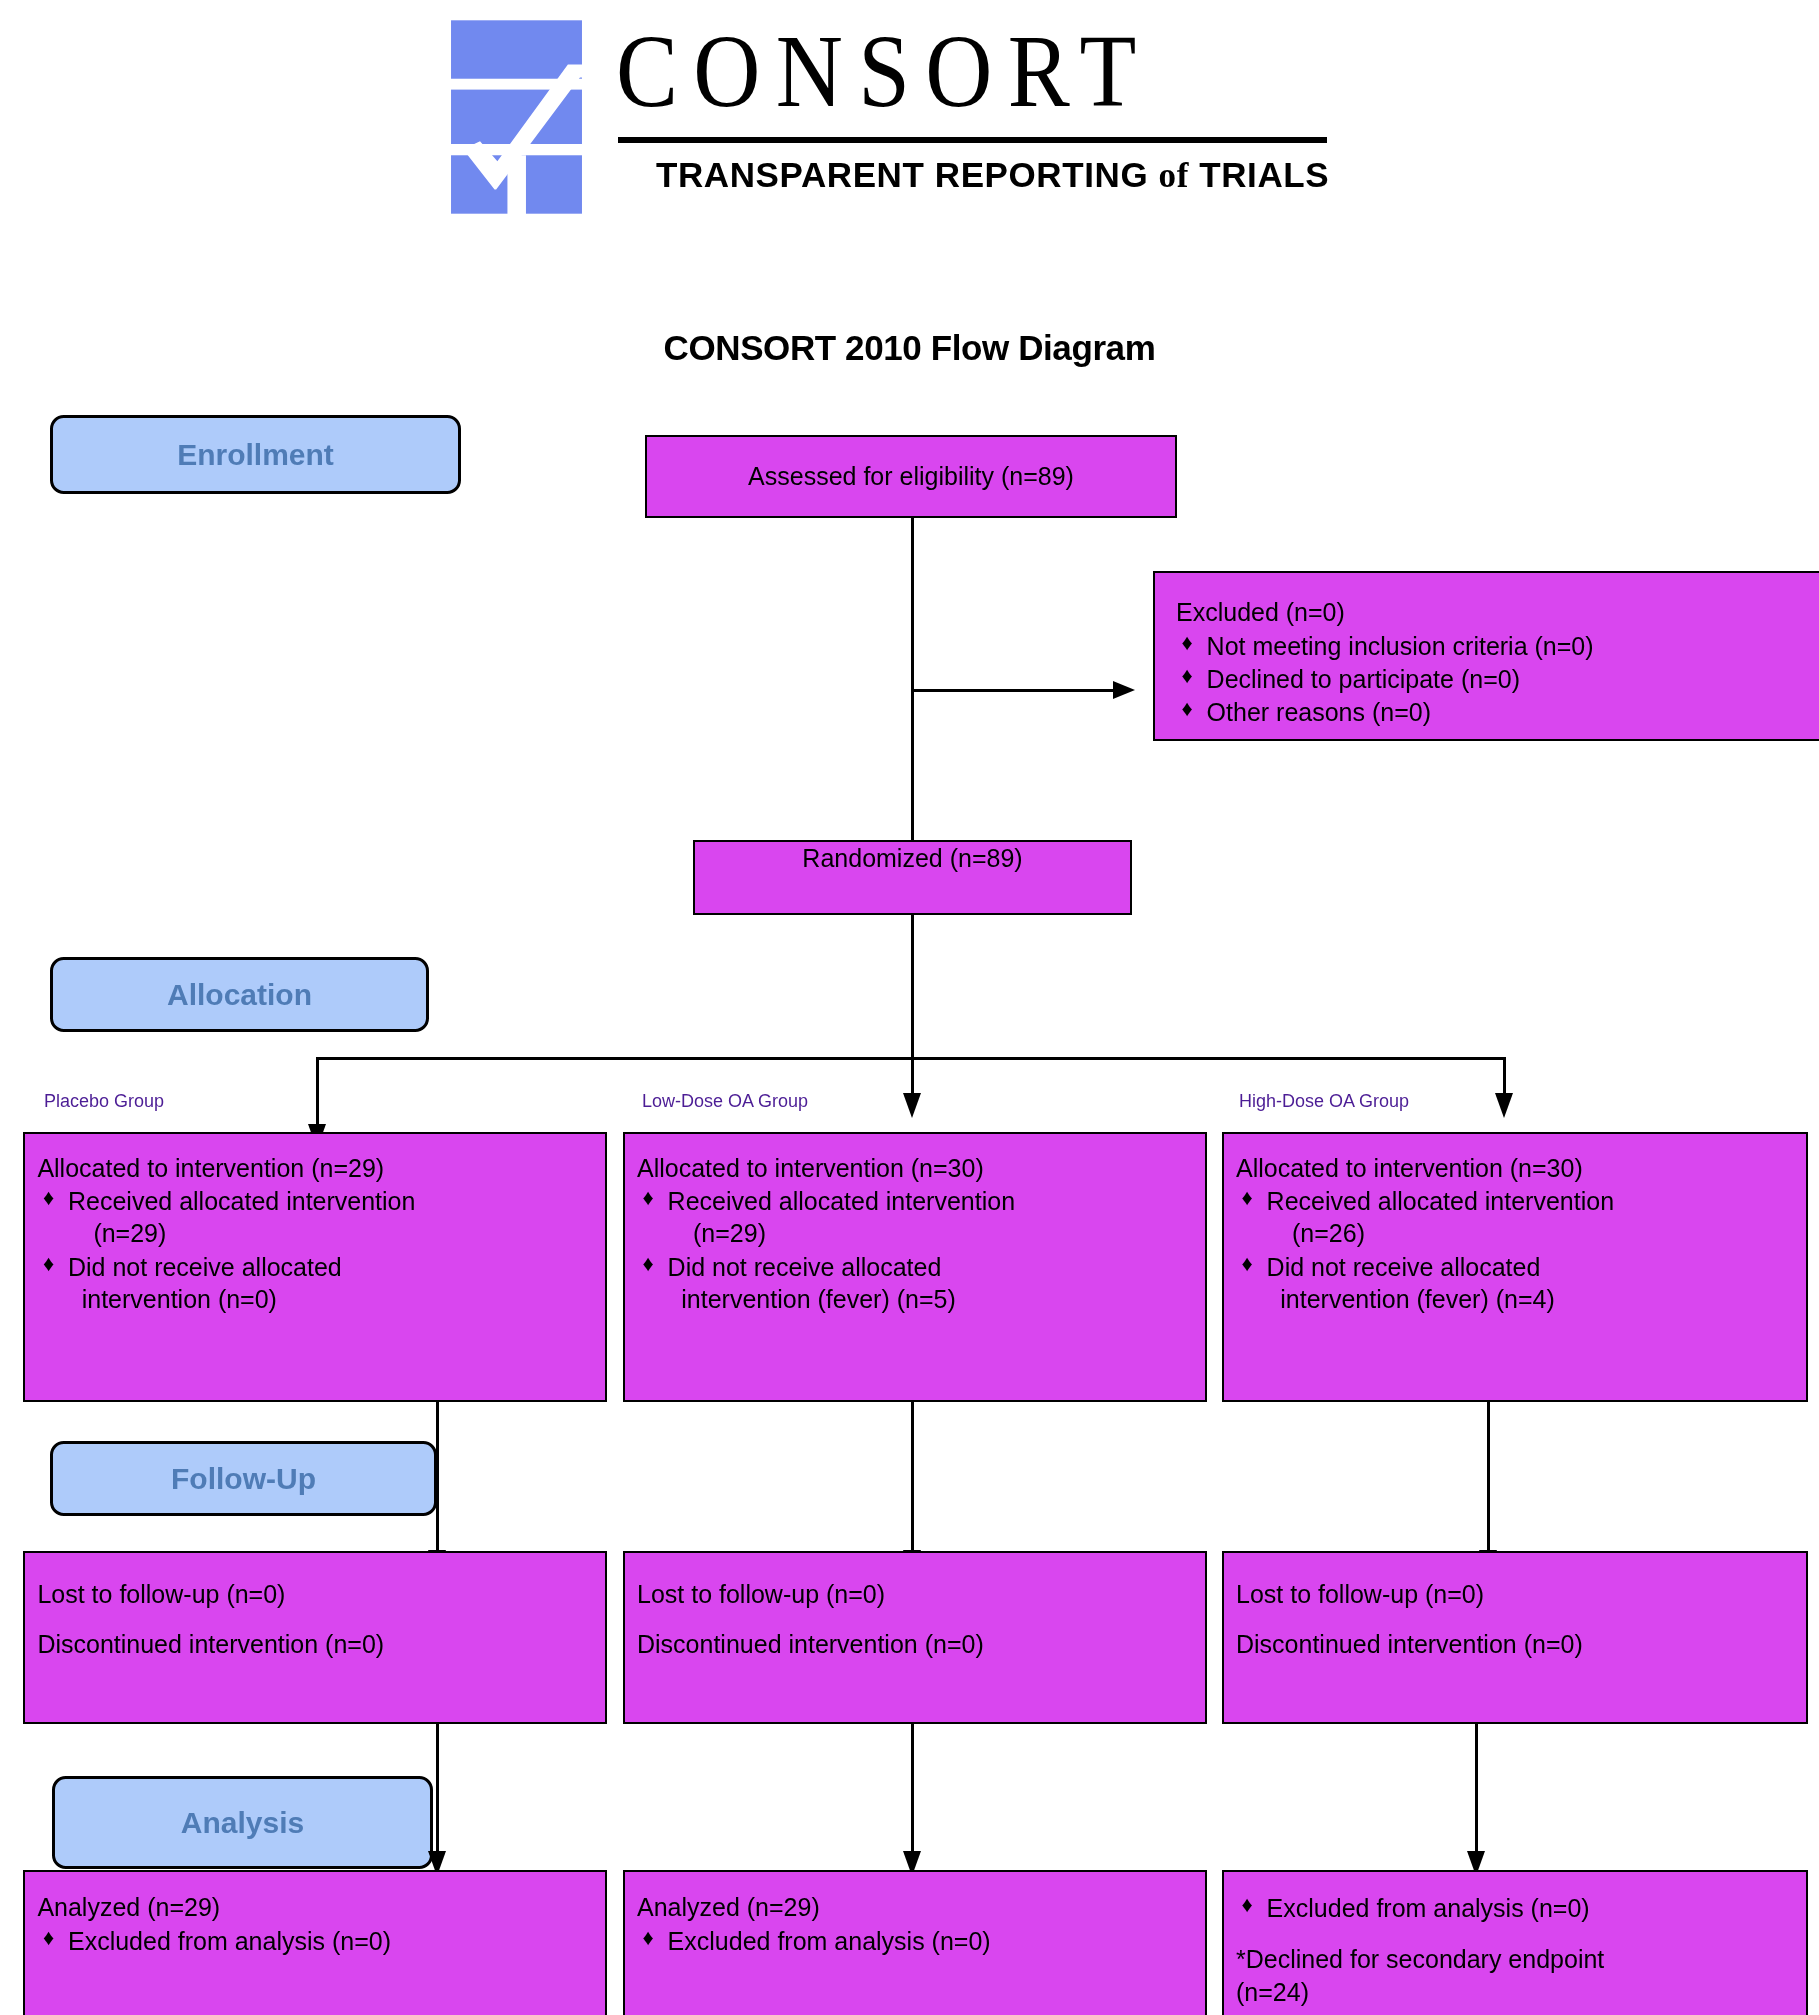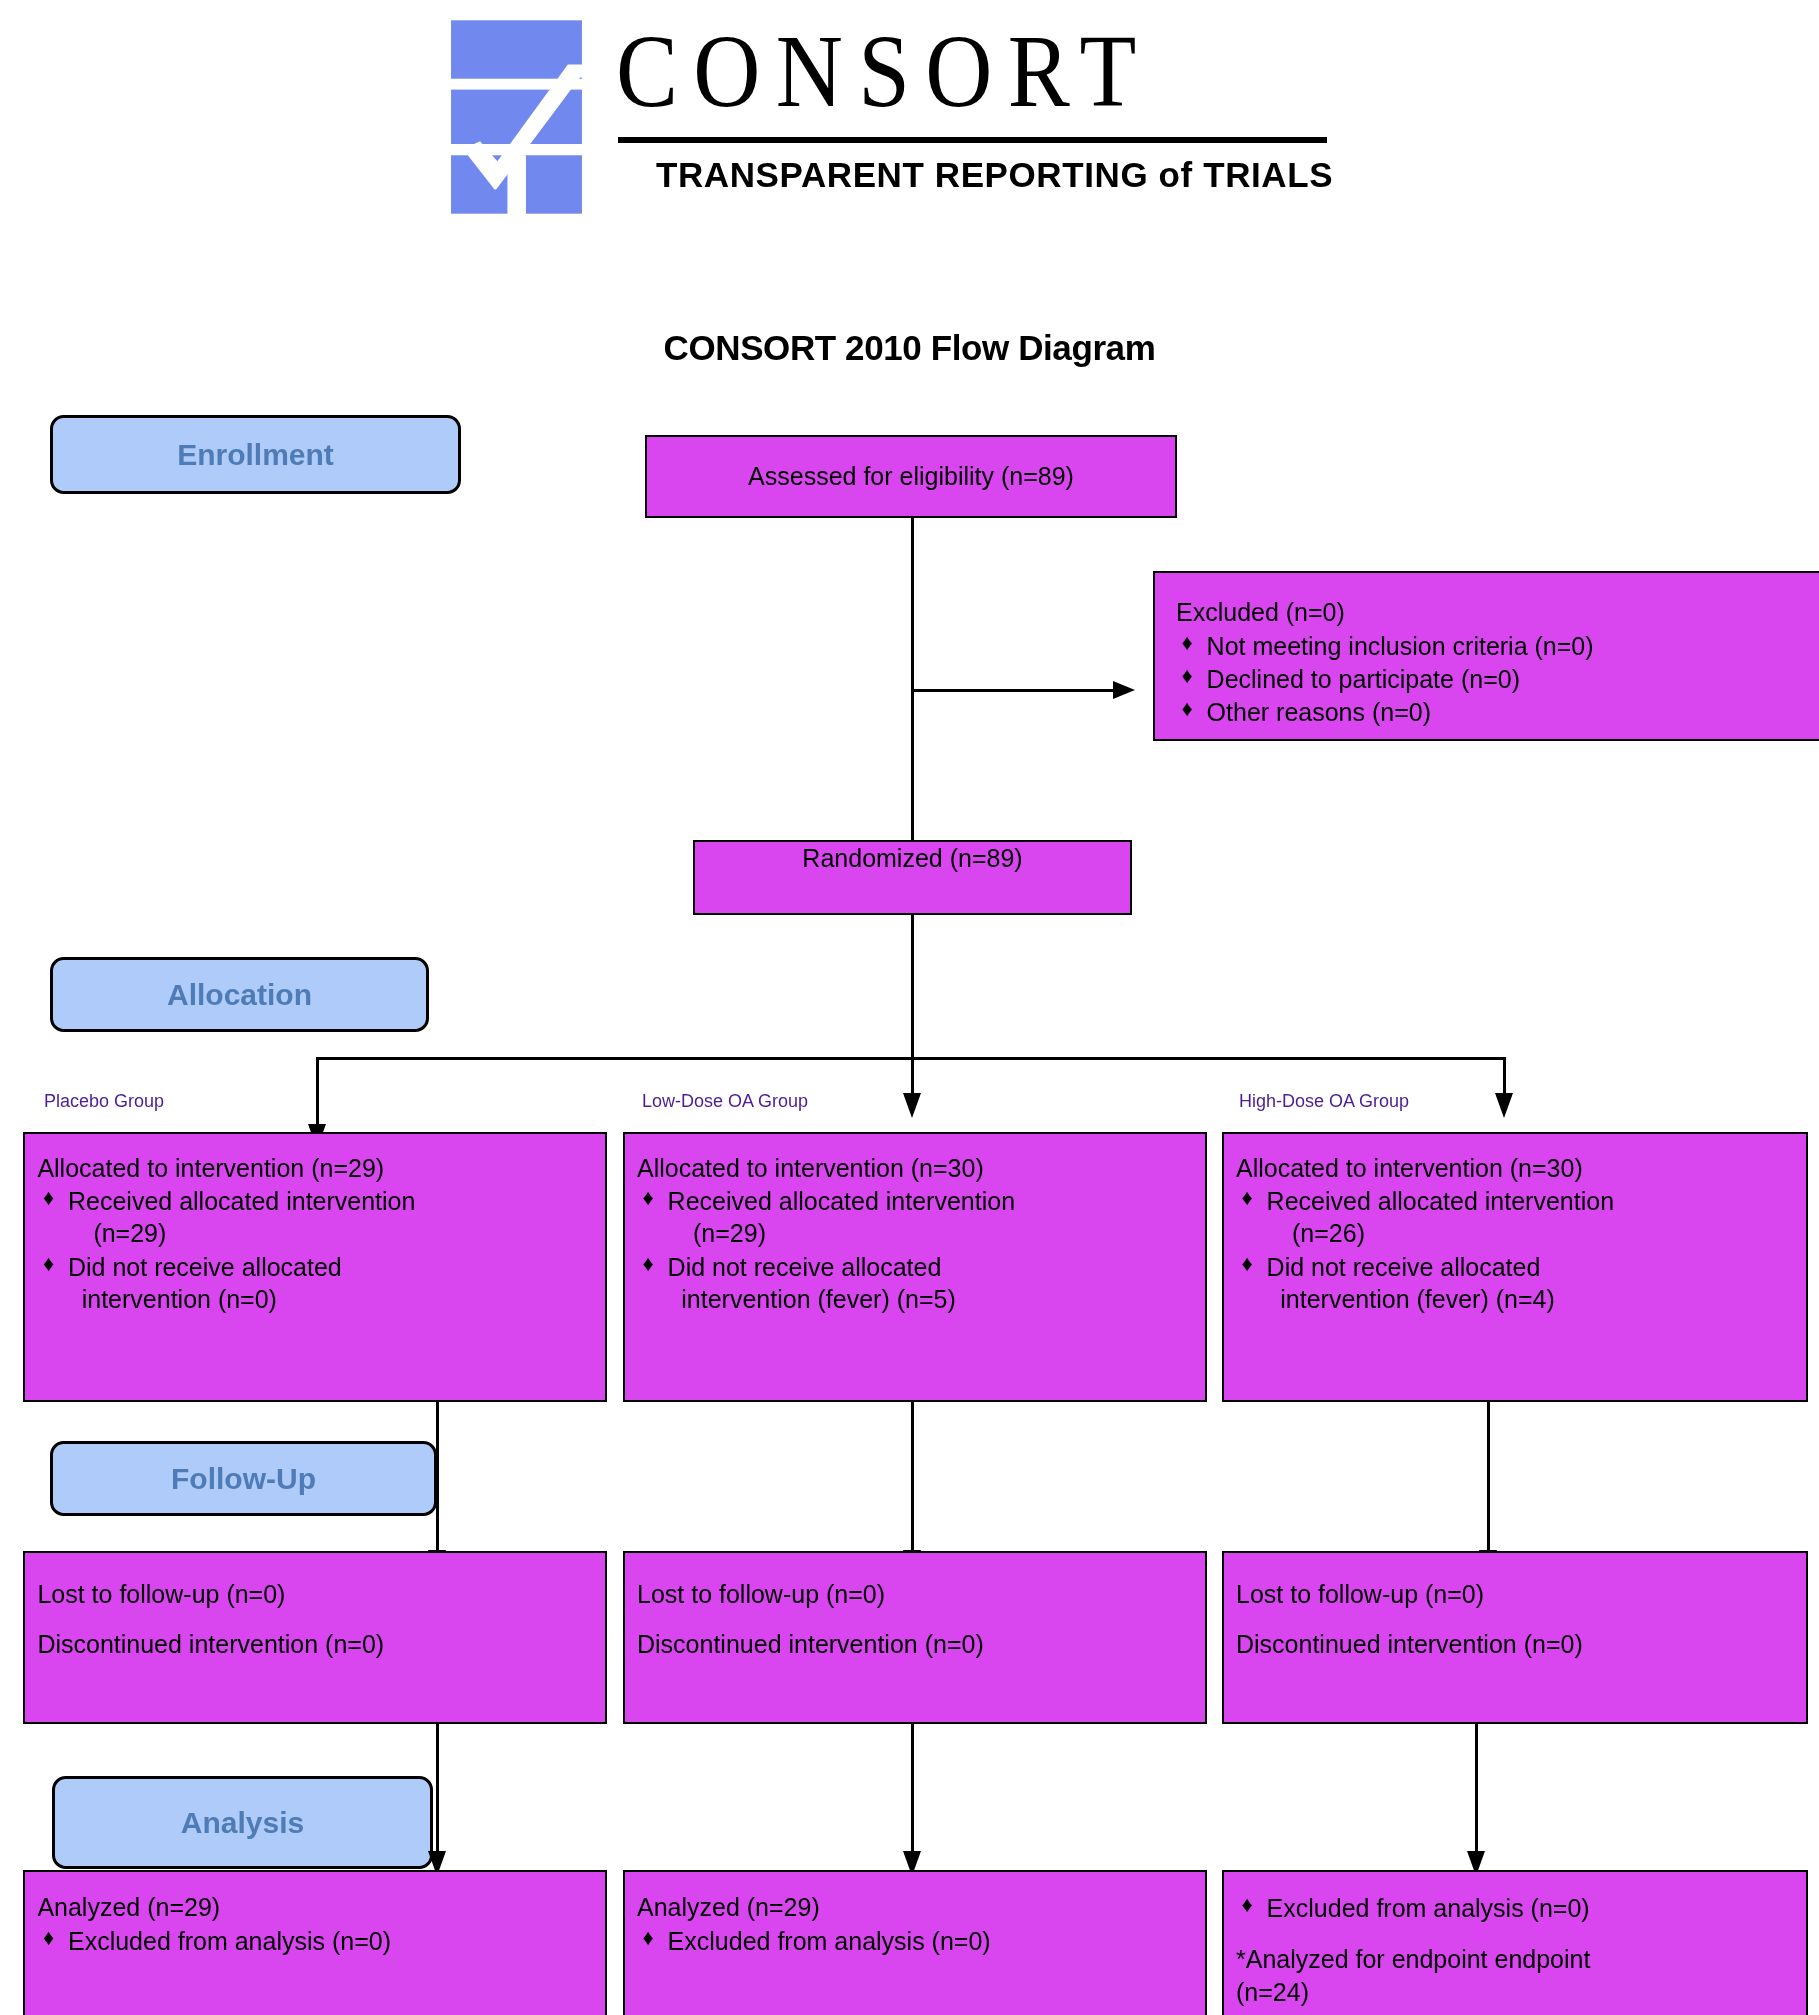--- a/index.html
+++ b/index.html
@@ -36,21 +36,21 @@
   .logo-rule{position:absolute;left:1.6px;top:121px;width:709px;height:5.6px;background:#000;}
   .logo-tag{
     position:absolute;left:40px;top:139px;width:685px;
     font-family:"Liberation Sans","DejaVu Sans",sans-serif;
     font-weight:bold;
     font-size:35px;
     letter-spacing:0.6px;
     color:#000;
     white-space:nowrap;
   }
-  .logo-tag .of{font-weight:bold;text-transform:none;}
+  .logo-tag .of{font-weight:bold;text-transform:none;font-family:Liberation Serif, serif;}
 
   
   .diagram-title{
     position:absolute;left:0;top:328px;width:1819px;
     text-align:center;
     font-size:35px;
     font-weight:bold;
     color:#000;
     letter-spacing:-0.4px;
   }
@@ -319,19 +319,19 @@
   </div>
 
   <div class="box" style="left:1222px;top:1870px;width:586px;height:411px;padding-top:19.3px;">
     <ul>
       <li>
         <span class="dia">♦</span>
         <span class="cont">Excluded from analysis (n=0)</span>
       </li>
     </ul>
     <span class="gap"></span>
-    <span class="ln">*Analyzed for endpoint endpoint</span>
+    <span class="ln">*Declined for secondary endpoint</span>
     <span class="ln">(n=24)</span>
 
   </div>
 
 </div>
 
 
 </body></html>

